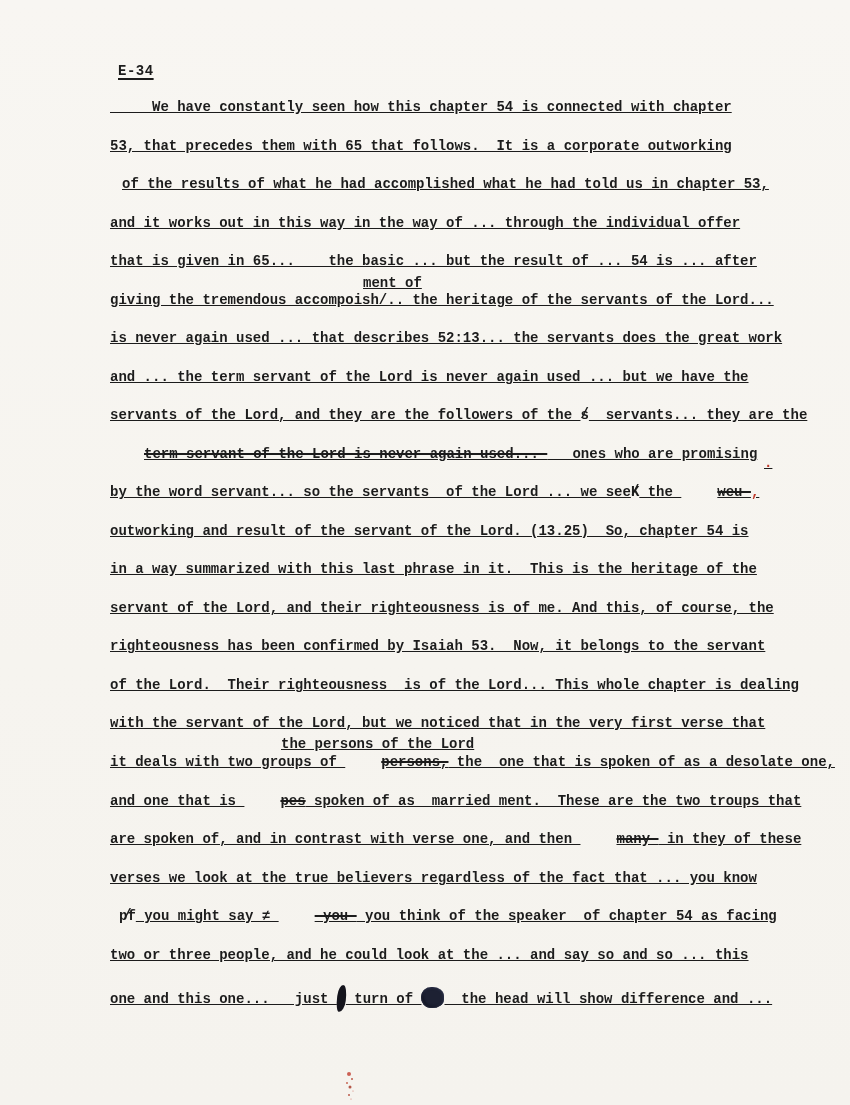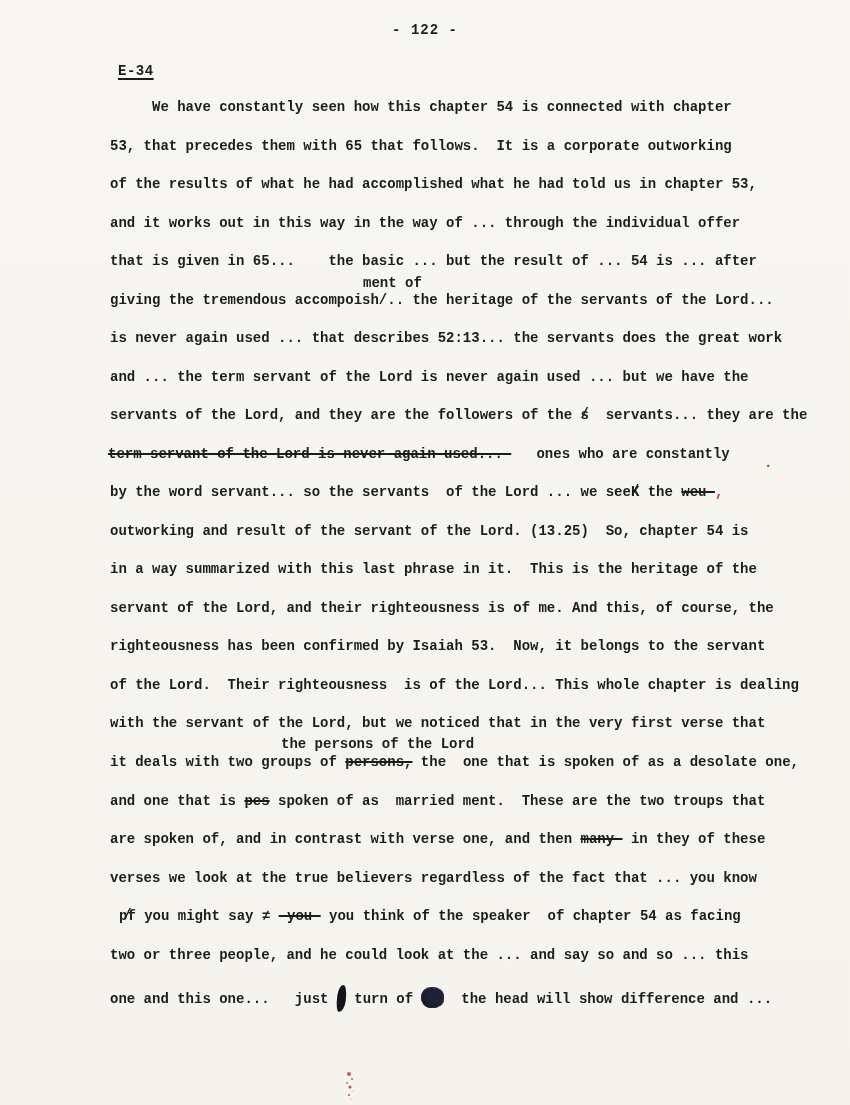--- a/index.html
+++ b/index.html
@@ -17,25 +17,26 @@
   .page-number{
     position:absolute;top:22px;left:0;width:100%;
     text-align:center;letter-spacing:1px;white-space:pre;
   }
   .section-label{
     position:absolute;top:63px;left:106px;
     text-decoration:underline;text-decoration-thickness:1.5px;text-underline-offset:3px;
     letter-spacing:0.5px;
     padding-left:12px;
   }
-  .line{position:absolute;white-space:pre;line-height:17px;}
+  .line{position:absolute;white-space:pre;line-height:17px;text-decoration:underline;}
   .line span{white-space:pre;}
   .strike{
     text-decoration:line-through;
     text-decoration-thickness:1.8px;
+    margin-left:36px;
   }
   .slashed{position:relative;display:inline-block;}
   .slashed::after{
     content:"/";
     position:absolute;left:50%;top:-1px;
     transform:translateX(-50%) scaleY(1.1);
     color:#1c1c1c;
   }
   .red{color:#c03a2b;}
   .blob{display:inline-block;vertical-align:-6px;}
@@ -54,34 +55,33 @@
     width:4px;height:4px;border-radius:50%;background:#c4473a;opacity:.85;
     box-shadow:3px 5px 0 -1px #b5402f,-2px 9px 0 -1px #c0503c,
                1px 13px 0 -0.5px #a93c2c,4px 17px 0 -1.5px #c4473a,
                0 21px 0 -1px #b0412f,2px 25px 0 -1.5px #c4473a;
   }
 </style>
 </head>
 <body>
 
 <div class="page">
-  <div class="page-number">- 122 -</div>
   <div class="section-label">E-34</div>
   <div>
       <div class="line" style="top: 99px; left: 110px;"><span>     We have constantly seen how this chapter 54 is connected with chapter</span></div>
       <div class="line" style="top: 138px; left: 110px;"><span>53, that precedes them with 65 that follows.  It is a corporate outworking</span></div>
-      <div class="line" style="top: 176px; left: 110px;"><span>of the results of what he had accomplished what he had told us in chapter 53,</span></div>
+      <div class="line" style="top: 176px; left: 122px;"><span>of the results of what he had accomplished what he had told us in chapter 53,</span></div>
       <div class="line" style="top: 215px; left: 110px;"><span>and it works out in this way in the way of ... through the individual offer</span></div>
       <div class="line" style="top: 253px; left: 110px;"><span>that is given in 65...    the basic ... but the result of ... 54 is ... after</span></div>
       <div class="line" style="top: 275px; left: 363px;"><span>ment of</span></div>
       <div class="line" style="top: 292px; left: 110px;"><span>giving the tremendous accompoish/.. the heritage of the servants of the Lord...</span></div>
       <div class="line" style="top: 330px; left: 110px;"><span>is never again used ... that describes 52:13... the servants does the great work</span></div>
       <div class="line" style="top: 369px; left: 110px;"><span>and ... the term servant of the Lord is never again used ... but we have the</span></div>
       <div class="line" style="top: 407px; left: 110px;"><span>servants of the Lord, and they are the followers of the </span><span class="slashed">s</span><span>  servants... they are the</span></div>
-      <div class="line" style="top: 446px; left: 108px;"><span class="strike">term servant of the Lord is never again used...-</span><span>   ones who are constantly</span></div>
+      <div class="line" style="top: 446px; left: 108px;"><span class="strike">term servant of the Lord is never again used...-</span><span>   ones who are promising</span></div>
       <div class="line" style="top: 455px; left: 764px;"><span class="red">.</span></div>
       <div class="line" style="top: 484px; left: 110px;"><span>by the word servant... so the servants  of the Lord ... we see</span><span class="slashed">K</span><span> the </span><span class="strike">weu-</span><span class="red">,</span></div>
       <div class="line" style="top: 523px; left: 110px;"><span>outworking and result of the servant of the Lord. (13.25)  So, chapter 54 is</span></div>
       <div class="line" style="top: 561px; left: 110px;"><span>in a way summarized with this last phrase in it.  This is the heritage of the</span></div>
       <div class="line" style="top: 600px; left: 110px; text-align: right;"><span>servant of the Lord, and their righteousness is of me. And this, of course, the</span></div>
       <div class="line" style="top: 638px; left: 110px;"><span>righteousness has been confirmed by Isaiah 53.  Now, it belongs to the servant</span></div>
       <div class="line" style="top: 677px; left: 110px;"><span>of the Lord.  Their righteousness  is of the Lord... This whole chapter is dealing</span></div>
       <div class="line" style="top: 715px; left: 110px;"><span>with the servant of the Lord, but we noticed that in the very first verse that</span></div>
       <div class="line" style="top: 736px; left: 281px;"><span>the persons of the Lord</span></div>
       <div class="line" style="top: 754px; left: 110px;"><span>it deals with two groups of </span><span class="strike">persons,</span><span> the  one that is spoken of as a desolate one,</span></div>

